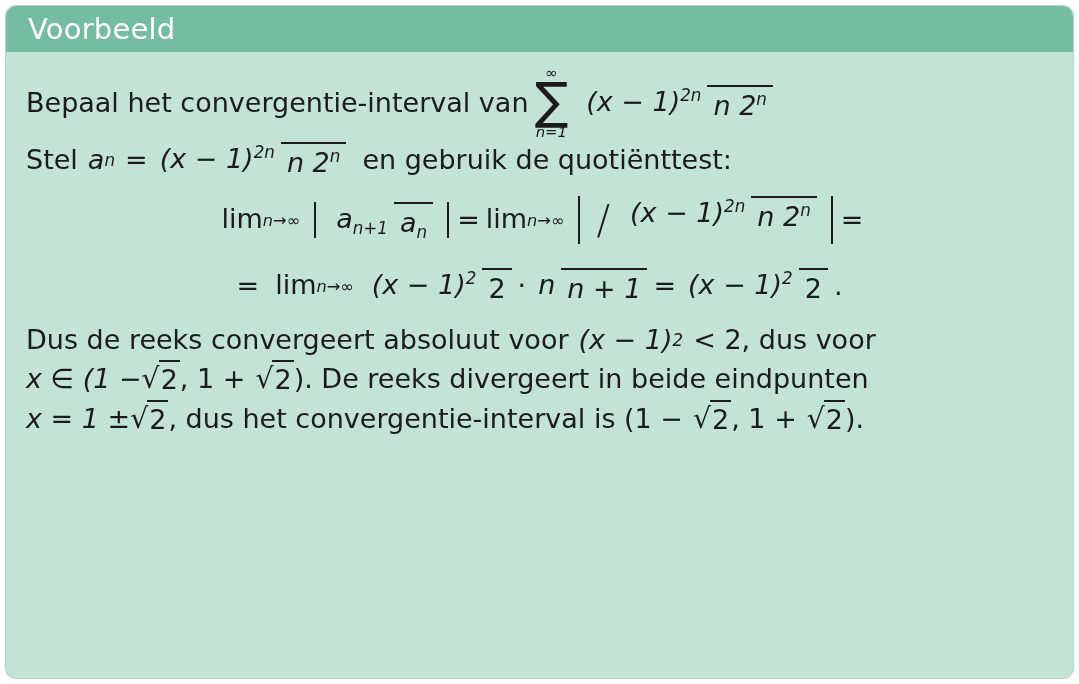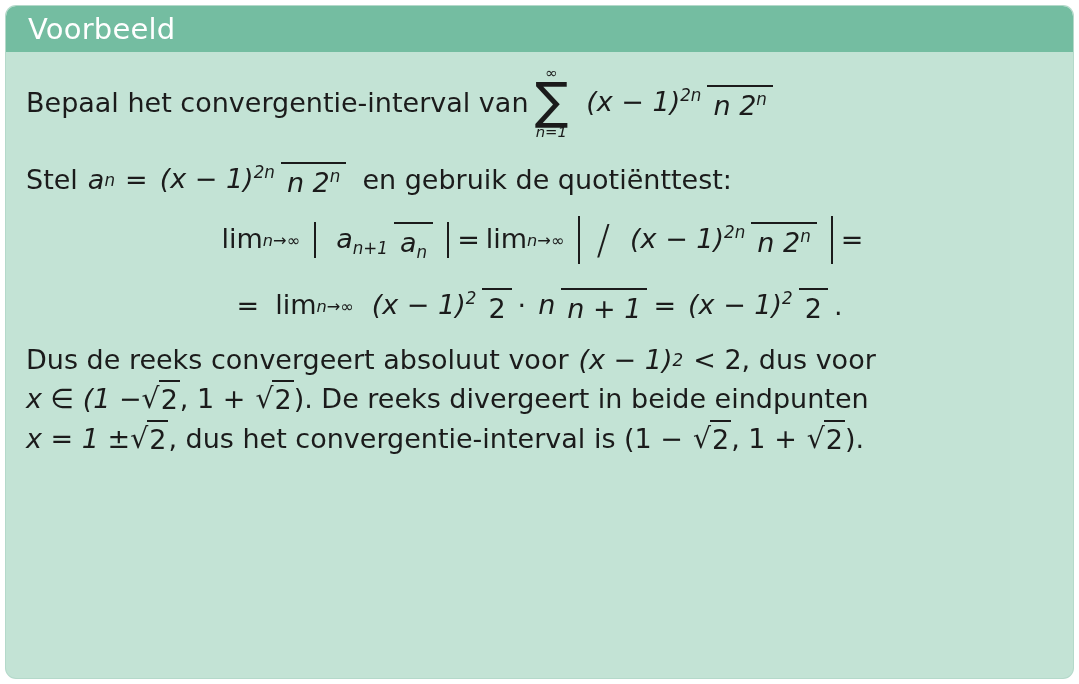--- a/index.html
+++ b/index.html
@@ -90,21 +90,21 @@
   .limop .under { font-size: 0.6em; font-style: italic; margin-top: 1px; }
   .absbar {
     display: inline-block;
     width: 2px;
     background: #1b1b1b;
     margin: 0 8px;
     align-self: stretch;
   }
   .absgroup {
     display: inline-flex;
-    align-items: center;
+    align-items: flex-start;
     padding: 2px 0;
   }
   .sqrt {
     display: inline-flex;
     align-items: flex-start;
   }
   .sqrt .radical { font-size: 1.05em; }
   .sqrt .radicand {
     border-top: 2px solid #1b1b1b;
     padding: 0 2px;
@@ -134,21 +134,21 @@
       <span class="frac">
         <span class="num">
           <span class="it">(x − 1)</span><span class="sup it">2n</span>
         </span>
         <span class="den">
           <span class="it">n 2</span><span class="sup it">n</span>
         </span>
       </span>
     </div>
 
-    <div class="mathline row" style="margin-top:22px;text-align:center;">
+    <div class="mathline row" style="margin-top:2px;text-align:center;">
       <span>Stel</span>
       <span class="spacer"></span>
       <span class="it">a</span>
         <span class="sub it">n</span>
       <span class="spacer"></span>
       <span>=</span>
       <span class="frac">
         <span class="num">
           <span class="it">(x − 1)</span><span class="sup it">2n</span>
         </span>

